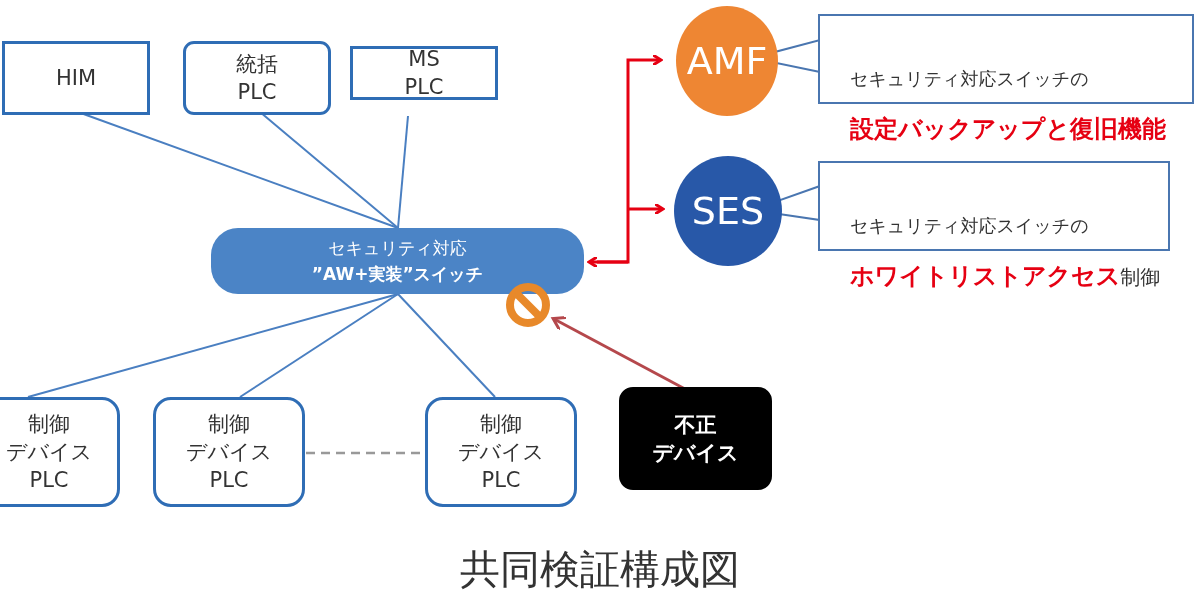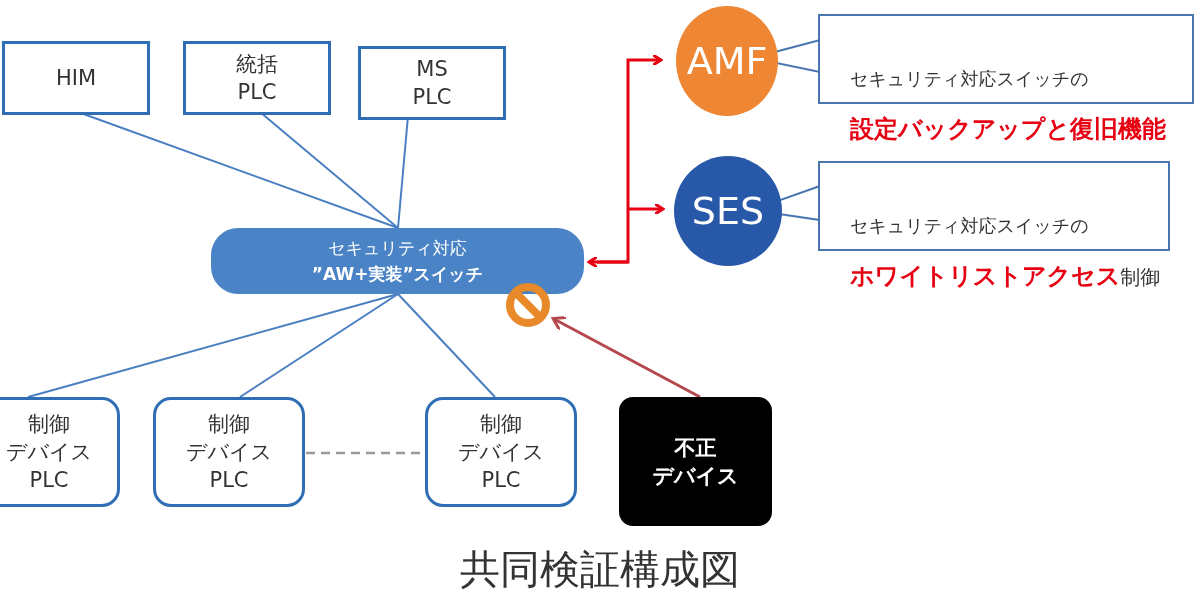--- a/index.html
+++ b/index.html
@@ -54,25 +54,25 @@
 
   <line x1="700" y1="397" x2="554" y2="319" stroke="#b5484c" stroke-width="3" marker-end="url(#attackhead)"></line>
 
   <path d="M752,58 L820,40 L820,72 Z" fill="#fff" stroke="#4a76b0" stroke-width="2"></path>
   <path d="M752,210 L820,186 L820,220 Z" fill="#fff" stroke="#4a76b0" stroke-width="2"></path>
 </svg>
 
 <div class="box sq" style="left:2px;top:41px;width:148px;height:74px;">
   <span>HIM</span>
 </div>
-<div class="box sq" style="left:183px;top:41px;width:148px;height:74px;">
+<div class="box sq" style="left:183px;top:41px;width:148px;height:74px;border-radius:11px;">
   <span>統括</span>
   <span>PLC</span>
 </div>
-<div class="box sq" style="left:358px;top:46px;width:148px;height:74px;">
+<div class="box sq" style="left:350px;top:46px;width:148px;height:54px;">
   <span>MS</span>
   <span>PLC</span>
 </div>
 
 <div class="switch">
   <span>セキュリティ対応</span>
   <span class="b">”AW+実装”スイッチ</span>
 </div>
 
 <svg style="position:absolute;left:504px;top:281px;width:48px;height:48px;" viewBox="0 0 48 48">
@@ -89,21 +89,21 @@
   <span>制御</span>
   <span>デバイス</span>
   <span>PLC</span>
 </div>
 <div class="box rd" style="left:425px;top:397px;width:152px;height:110px;">
   <span>制御</span>
   <span>デバイス</span>
   <span>PLC</span>
 </div>
 
-<div class="box black" style="left:619px;top:397px;width:153px;height:129px;">
+<div class="box black" style="left:619px;top:387px;width:153px;height:103px;">
   <span>不正</span>
   <span>デバイス</span>
 </div>
 
 <div class="circle" style="left:676px;top:6px;width:102px;height:110px;background:#ee8633;">
   <span>AMF</span>
 </div>
 <div class="callout" style="left:818px;top:14px;width:376px;height:90px;">
   <div class="l1">セキュリティ対応スイッチの</div>
   <div class="l2">設定バックアップと復旧機能</div>

